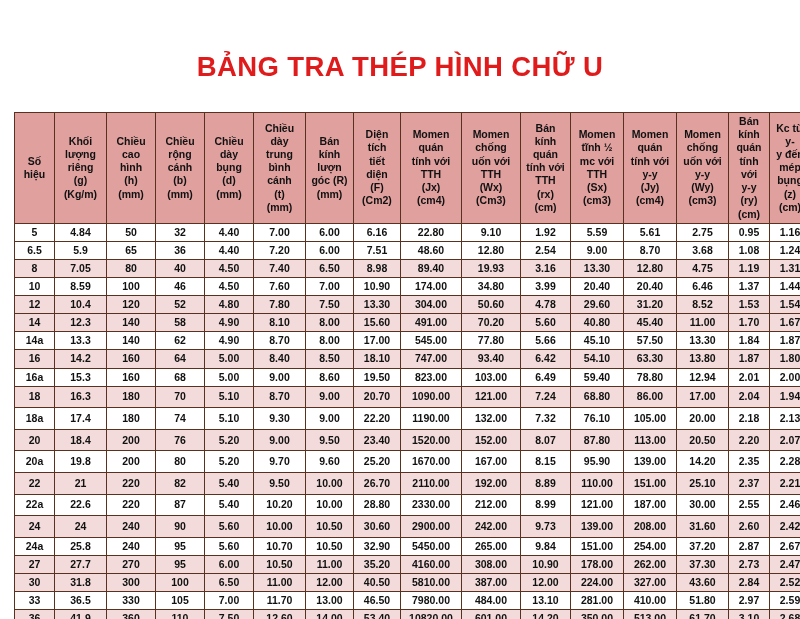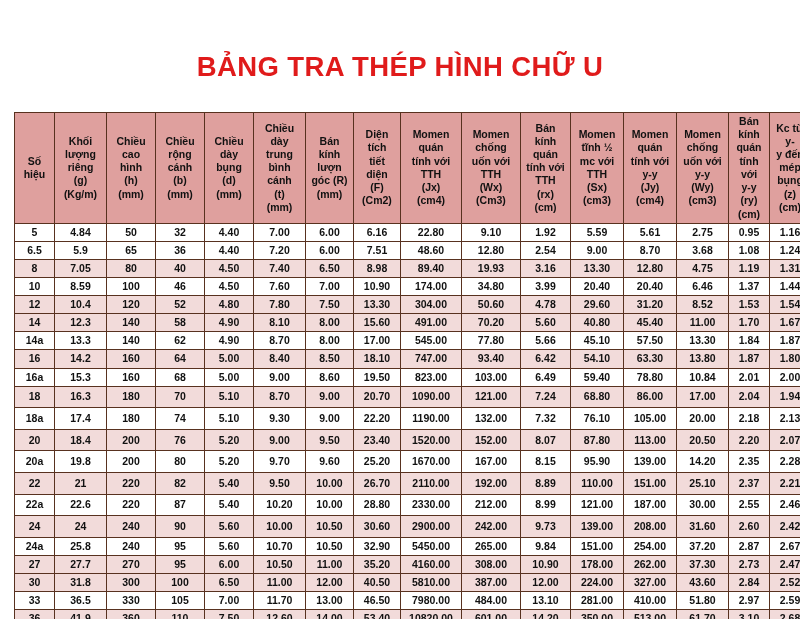--- a/index.html
+++ b/index.html
@@ -385,21 +385,21 @@
             <td>68</td>
             <td>5.00</td>
             <td>9.00</td>
             <td>8.60</td>
             <td>19.50</td>
             <td>823.00</td>
             <td>103.00</td>
             <td>6.49</td>
             <td>59.40</td>
             <td>78.80</td>
-            <td>10.84</td>
+            <td>12.94</td>
             <td>2.01</td>
             <td>2.00</td>
           </tr>
           <tr class="shade tall">
             <td>18</td>
             <td>16.3</td>
             <td>180</td>
             <td>70</td>
             <td>5.10</td>
             <td>8.70</td>

